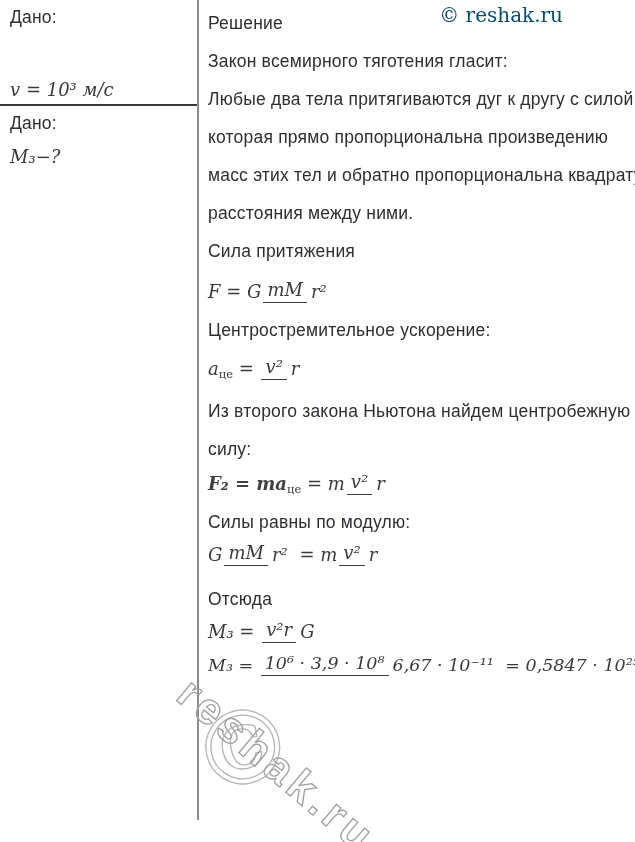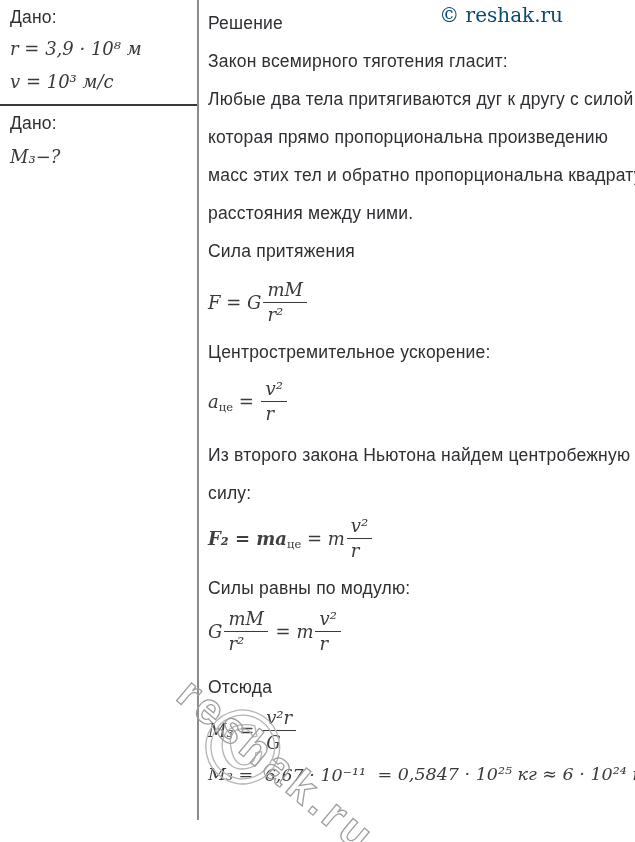--- a/index.html
+++ b/index.html
@@ -14,42 +14,42 @@
     width: 567px; height: 842px;
     background: #ffffff;
     color: #2e2e33;
   }
   
   .given-panel { position: absolute; left: 0; top: 0; width: 197px; height: 200px; }
   .given-panel .sans { position: absolute; left: 10px; font-size: 17.5px; color: #2e2e33; letter-spacing: .2px; }
   .given-panel .math { position: absolute; left: 10px; font-size: 18px; }
   .gp-dano  { top: 7px; }
   .gp-r     { top: 38px; }
-  .gp-v     { top: 71px; }
+  .gp-v     { top: 79px; }
   .gp-rule  { position: absolute; left: 0; top: 104px; width: 197px; height: 0; border-top: 2px solid #3a3a3a; }
   .gp-naiti { top: 113px; }
   .gp-find  { top: 146px; }
   
   .vdivider { position: absolute; left: 197px; top: 0; width: 2px; height: 820px; background: #8b8b8b; }
   
   .math {
     font-family: "DejaVu Serif", "Liberation Serif", serif;
     font-style: italic;
     color: #3a3a3a;
   }
   .formula {
     display: flex;
     align-items: center;
     font-family: "DejaVu Serif", "Liberation Serif", serif;
     font-style: italic;
     font-size: 18px;
     color: #3a3a3a;
     white-space: nowrap;
   }
-  .frac { display: inline-flex; flex-direction: column; text-align: left; margin: 0 2px; font-style: italic; }
+  .frac { display: inline-flex; flex-direction: row; text-align: center; margin: 0 2px; font-style: italic; }
   .fnum { display: block; padding: 0 4px 2px; border-bottom: 1.5px solid #3a3a3a; line-height: 20px; }
   .fden { display: block; padding: 2px 4px 0; line-height: 20px; }
   .ssub { font-size: 11.5px; font-style: normal; position: relative; top: 5px; letter-spacing: 0; }
   
   .solution-col { position: absolute; left: 208px; top: 0; width: 430px; padding-top: 4px; }
   .solution-col .sans { font-size: 17.5px; line-height: 38px; letter-spacing: .2px; color: #2e2e33; white-space: nowrap; }
   .f-gravity { margin: 10px 0 8px; }
   .f-accel   { margin: 8px 0 12px; }
   .f-newton  { margin: 4px 0 8px; }
   .f-newton .lead-gray { color: #404040; font-weight: bold; }
@@ -89,21 +89,20 @@
     -webkit-text-stroke: 1.3px #b5b5b5;
   }
 </style>
 </head>
 <body>
 
 <div class="page">
 
   <div class="given-panel">
     <div class="sans gp-dano">Дано:</div>
-    <div class="math gp-r">r = 3,9 · 10⁸ м</div>
     <div class="math gp-v">v = 10³ м/с</div>
     <div class="gp-rule"></div>
     <div class="sans gp-naiti">Дано:</div>
     <div class="math gp-find">M₃−?</div>
   </div>
 
   <div class="vdivider"></div>
 
   <div class="copyright">© reshak.ru</div>
 
@@ -172,20 +171,21 @@
       <span style="white-space:pre;">M₃ = </span>
       <span class="frac">
         <span class="fnum">v²r</span>
         <span class="fden">G</span>
       </span>
     </div>
 
     <div class="formula f-result">
       <span style="white-space:pre;">M₃ = </span>
       <span class="frac">
+        <span class="fnum">10⁶ · 3,9 · 10⁸</span>
         <span class="fden">6,67 · 10⁻¹¹</span>
       </span>
       <span style="white-space:pre;"> = 0,5847 · 10²⁵ кг ≈ 6 · 10²⁴ кг</span>
     </div>
   </div>
 
   <div class="watermark">
     <span class="wm-copy">©</span>
     <span class="wm-text">reshak.ru</span>
   </div>

